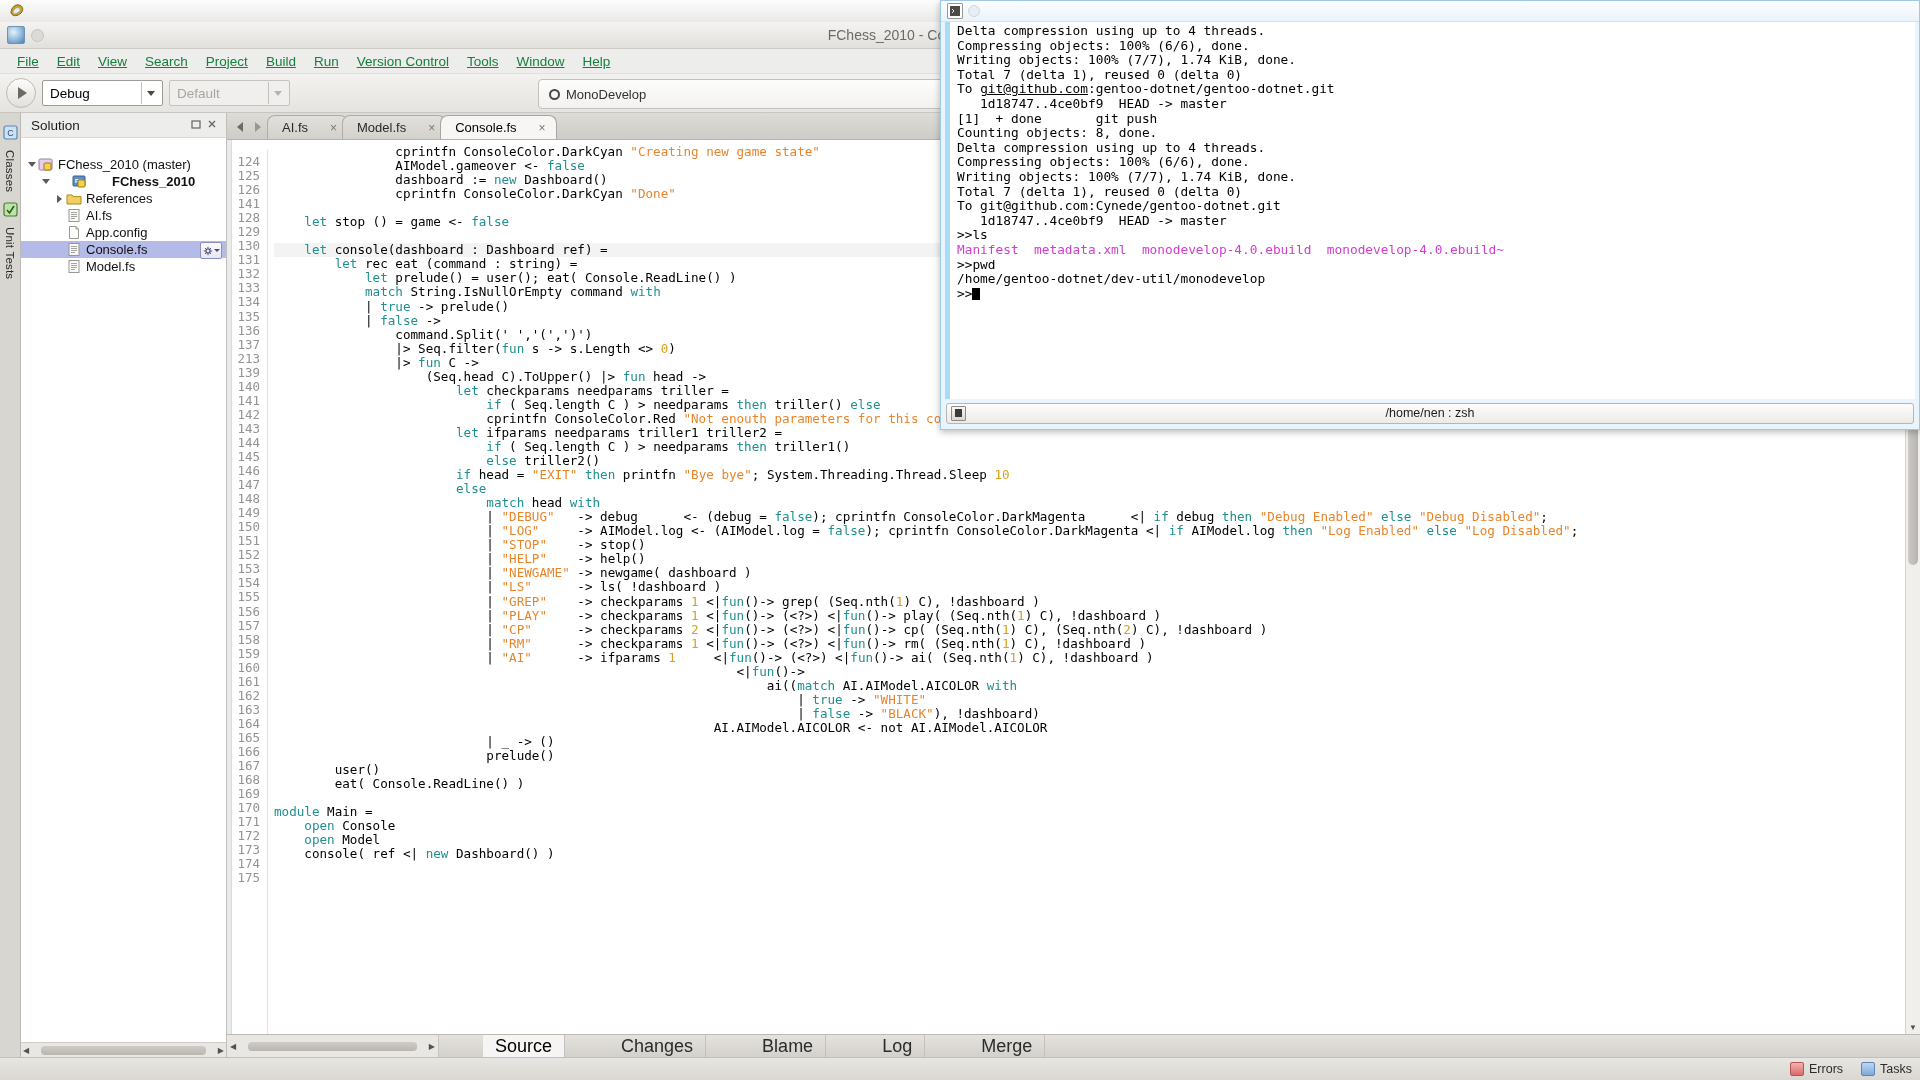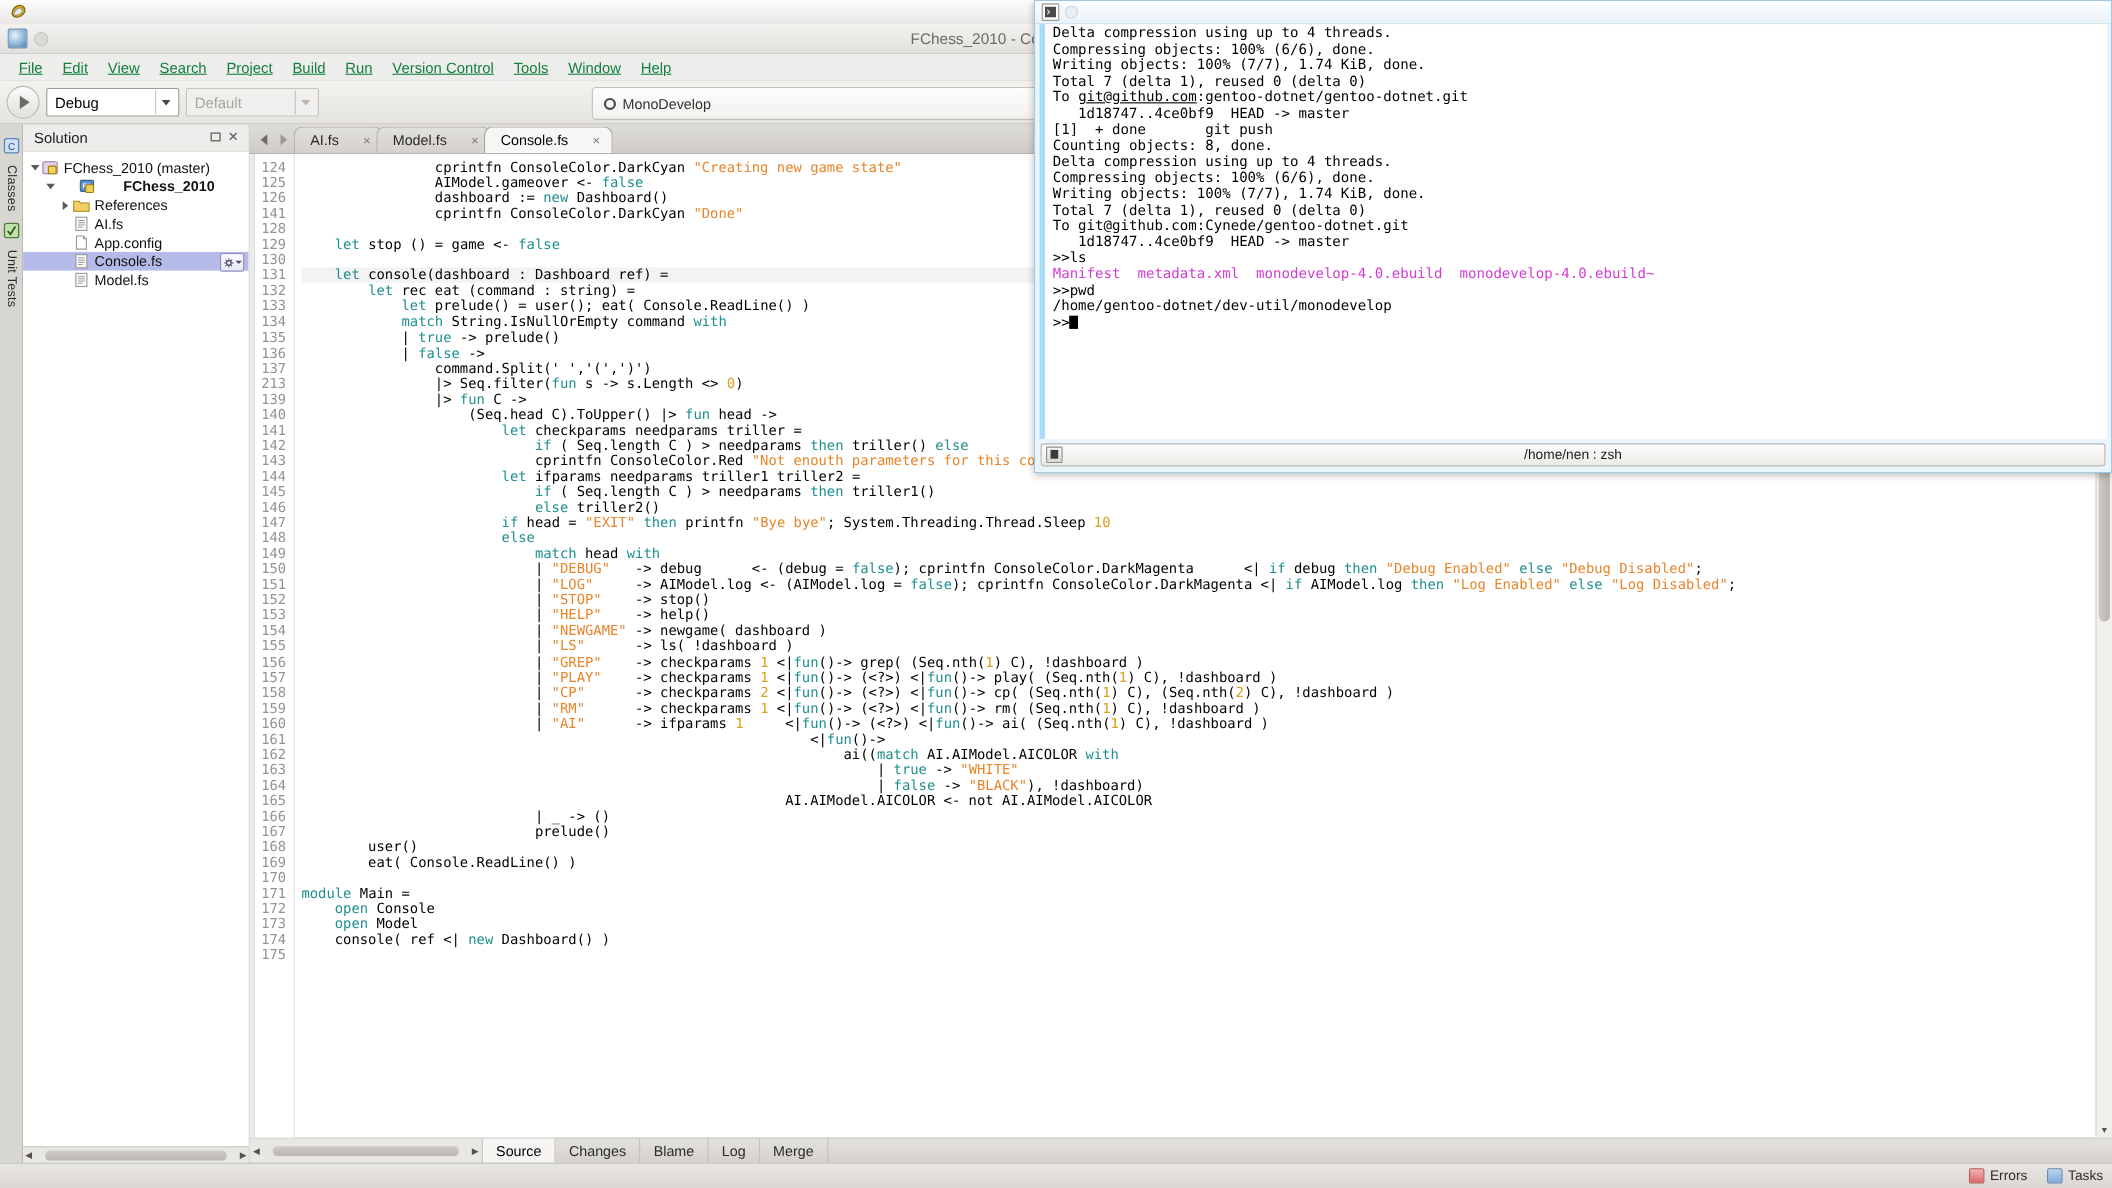--- a/index.html
+++ b/index.html
@@ -141,21 +141,21 @@
     border-right: 1px solid #c2bfba;
     display: flex; flex-direction: column;
   }
   .pad-header {
     height: 24px; display: flex; align-items: center;
     padding: 0 6px 0 10px; background: #ededeb;
     border-bottom: 1px solid #dcd9d4;
   }
   .pad-title { font-size: 13.5px; color: #1c1c1c; flex: 1; }
   .pad-btn { width: 14px; height: 14px; margin-left: 2px; }
-  .pad-tree { flex: 1; padding-top: 6px; background: #ffffff; overflow: hidden; }
+  .pad-tree { flex: 1; padding-top: 18px; background: #ffffff; overflow: hidden; }
   .tree-row {
     display: flex; align-items: center; height: 17px;
     font-size: 13px; color: #111; padding-left: 4px; position: relative;
   }
   .tree-row.selected { background: #b5bbe8; }
   .tree-row.bold { font-weight: bold; }
   .twisty {
     width: 13px; display: flex; align-items: center; justify-content: center;
   }
   .twisty .t-dn {
@@ -207,21 +207,21 @@
     border-color: #a8a5a0;
   }
   .tab-x { color: #7b7874; font-size: 12px; }
 
   .ed-main { flex: 1; display: flex; min-height: 0; position: relative; background: #fff; }
   .ed-gutterbar { width: 4px; background: #e8eceb; border-right: 1px solid #d7dbda;}
   .ed-gutter {
     width: 36px; background: #ffffff; text-align: right;
     padding-right: 7px; border-right: 1px solid #e2e2e2;
     color: #939393; font-family: "DejaVu Sans Mono", monospace; font-size: 12.5px;
-    padding-top: 5px; box-sizing: border-box; user-select: none;
+    padding-top: 5px; box-sizing: border-box; user-select: none; margin-top: 10px;
   }
   .ed-code {
     flex: 1; overflow: hidden; padding-top: 5px; padding-left: 6px;
     font-family: "DejaVu Sans Mono", monospace; font-size: 12.6px;
     white-space: pre; line-height: 14.05px; color: #000;
   }
   .ln { height: 14.05px; line-height: 14.05px; }
   .g-ln { height: 14.05px; line-height: 14.05px; }
   .kw  { color: #1f8f8f; }
   .str { color: #e8852b; }
@@ -240,22 +240,22 @@
 
   .ed-bottombar {
     height: 22px; background: linear-gradient(#e4e2de, #d4d1cc);
     border-top: 1px solid #bdbab5; display: flex; align-items: stretch;
   }
   .ed-hscroll {
     width: 205px; background: #e9e7e3; border-right: 1px solid #c8c5c0;
     display: flex; align-items: center; padding: 0 3px;
   }
   .bt-tab {
-    display: flex; align-items: center; padding: 0 12px; font-size: 13px;
-    color: #2b2b2b; border-right: 1px solid #c3c0bb;
+    display: flex; align-items: center; padding: 0 12px; font-size: 18px;
+    color: #2b2b2b; border-right: 1px solid #c3c0bb; margin-left: 44px;
   }
   .bt-tab.active { background: #f6f5f3; font-weight: normal; color: #000; }
 
   .md-statusbar {
     height: 22px; background: linear-gradient(#e8e6e2, #dad7d2);
     border-top: 1px solid #c3c0bb;
     display: flex; align-items: center; justify-content: flex-end;
     padding-right: 8px; gap: 18px; font-size: 12.5px; color: #2d2b29; padding-left: 36px;
   }
   .sb-item { display: flex; align-items: center; gap: 5px; }

